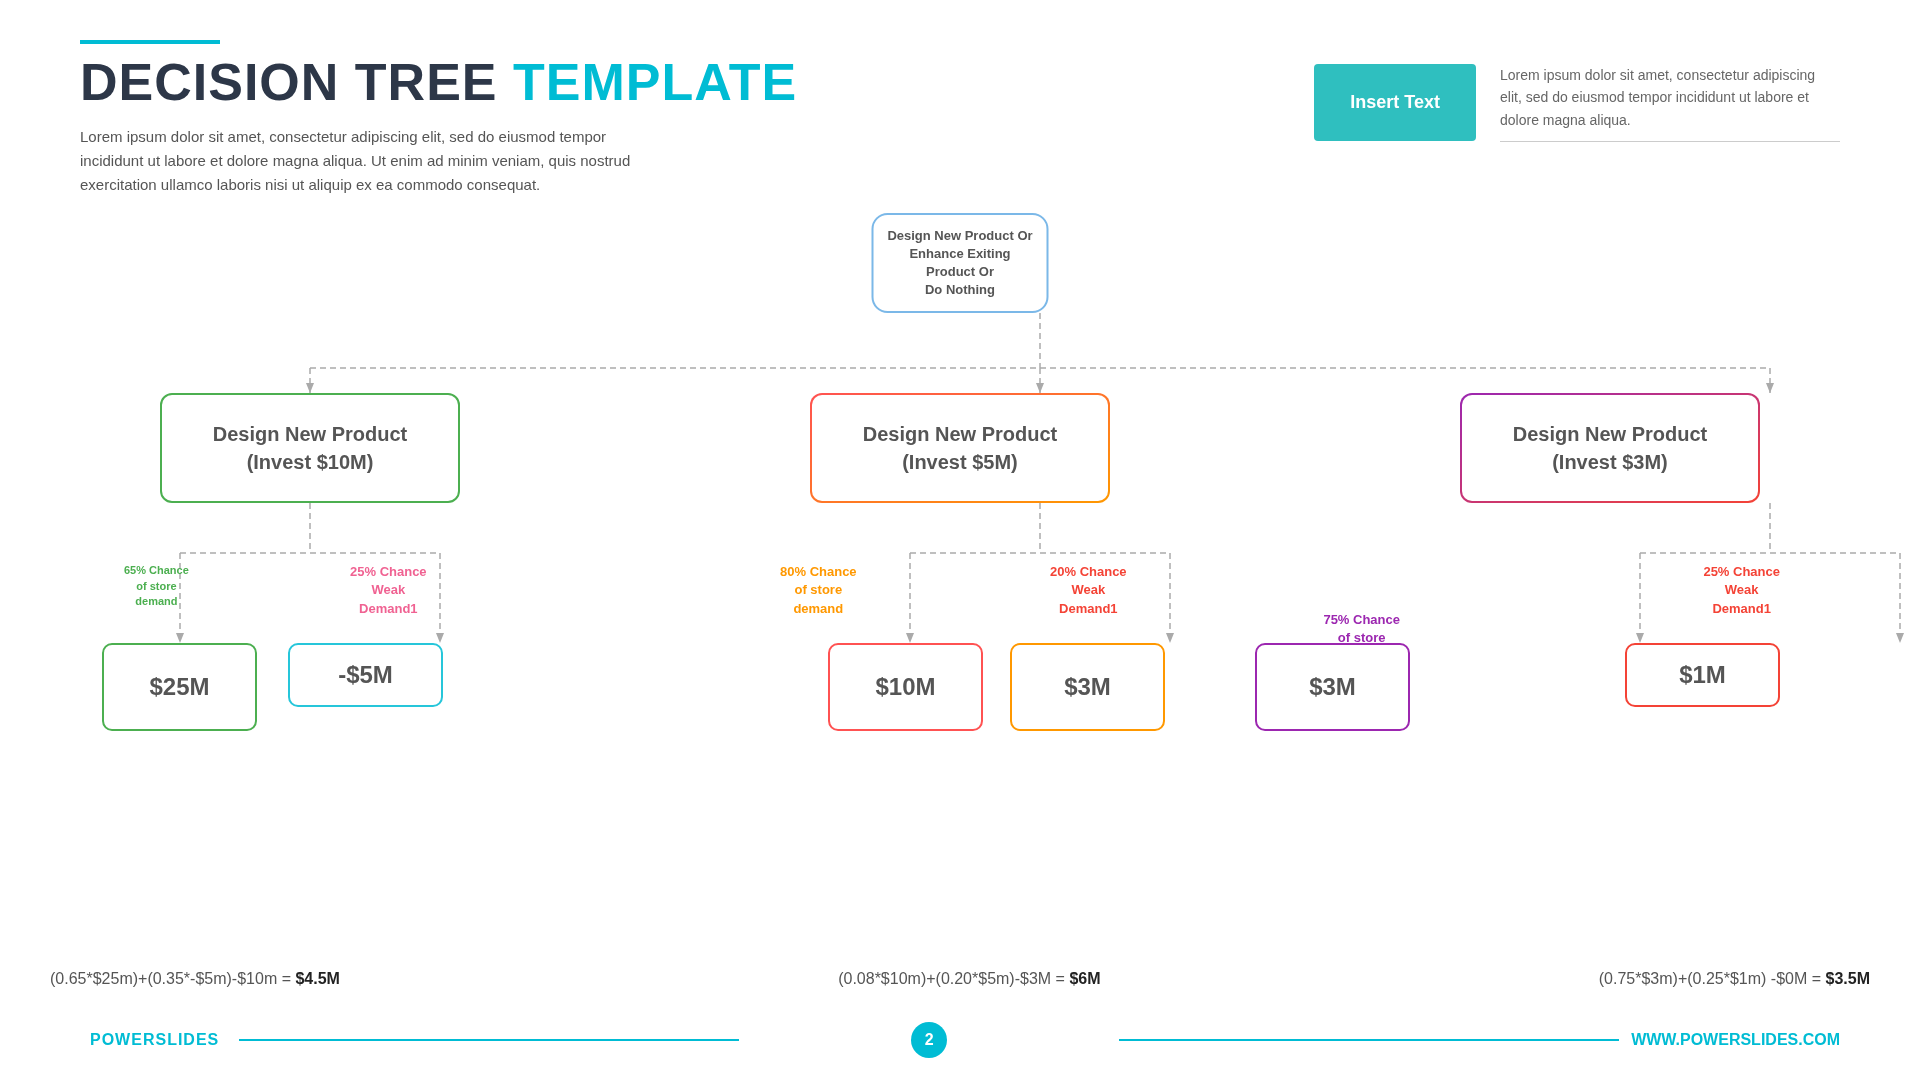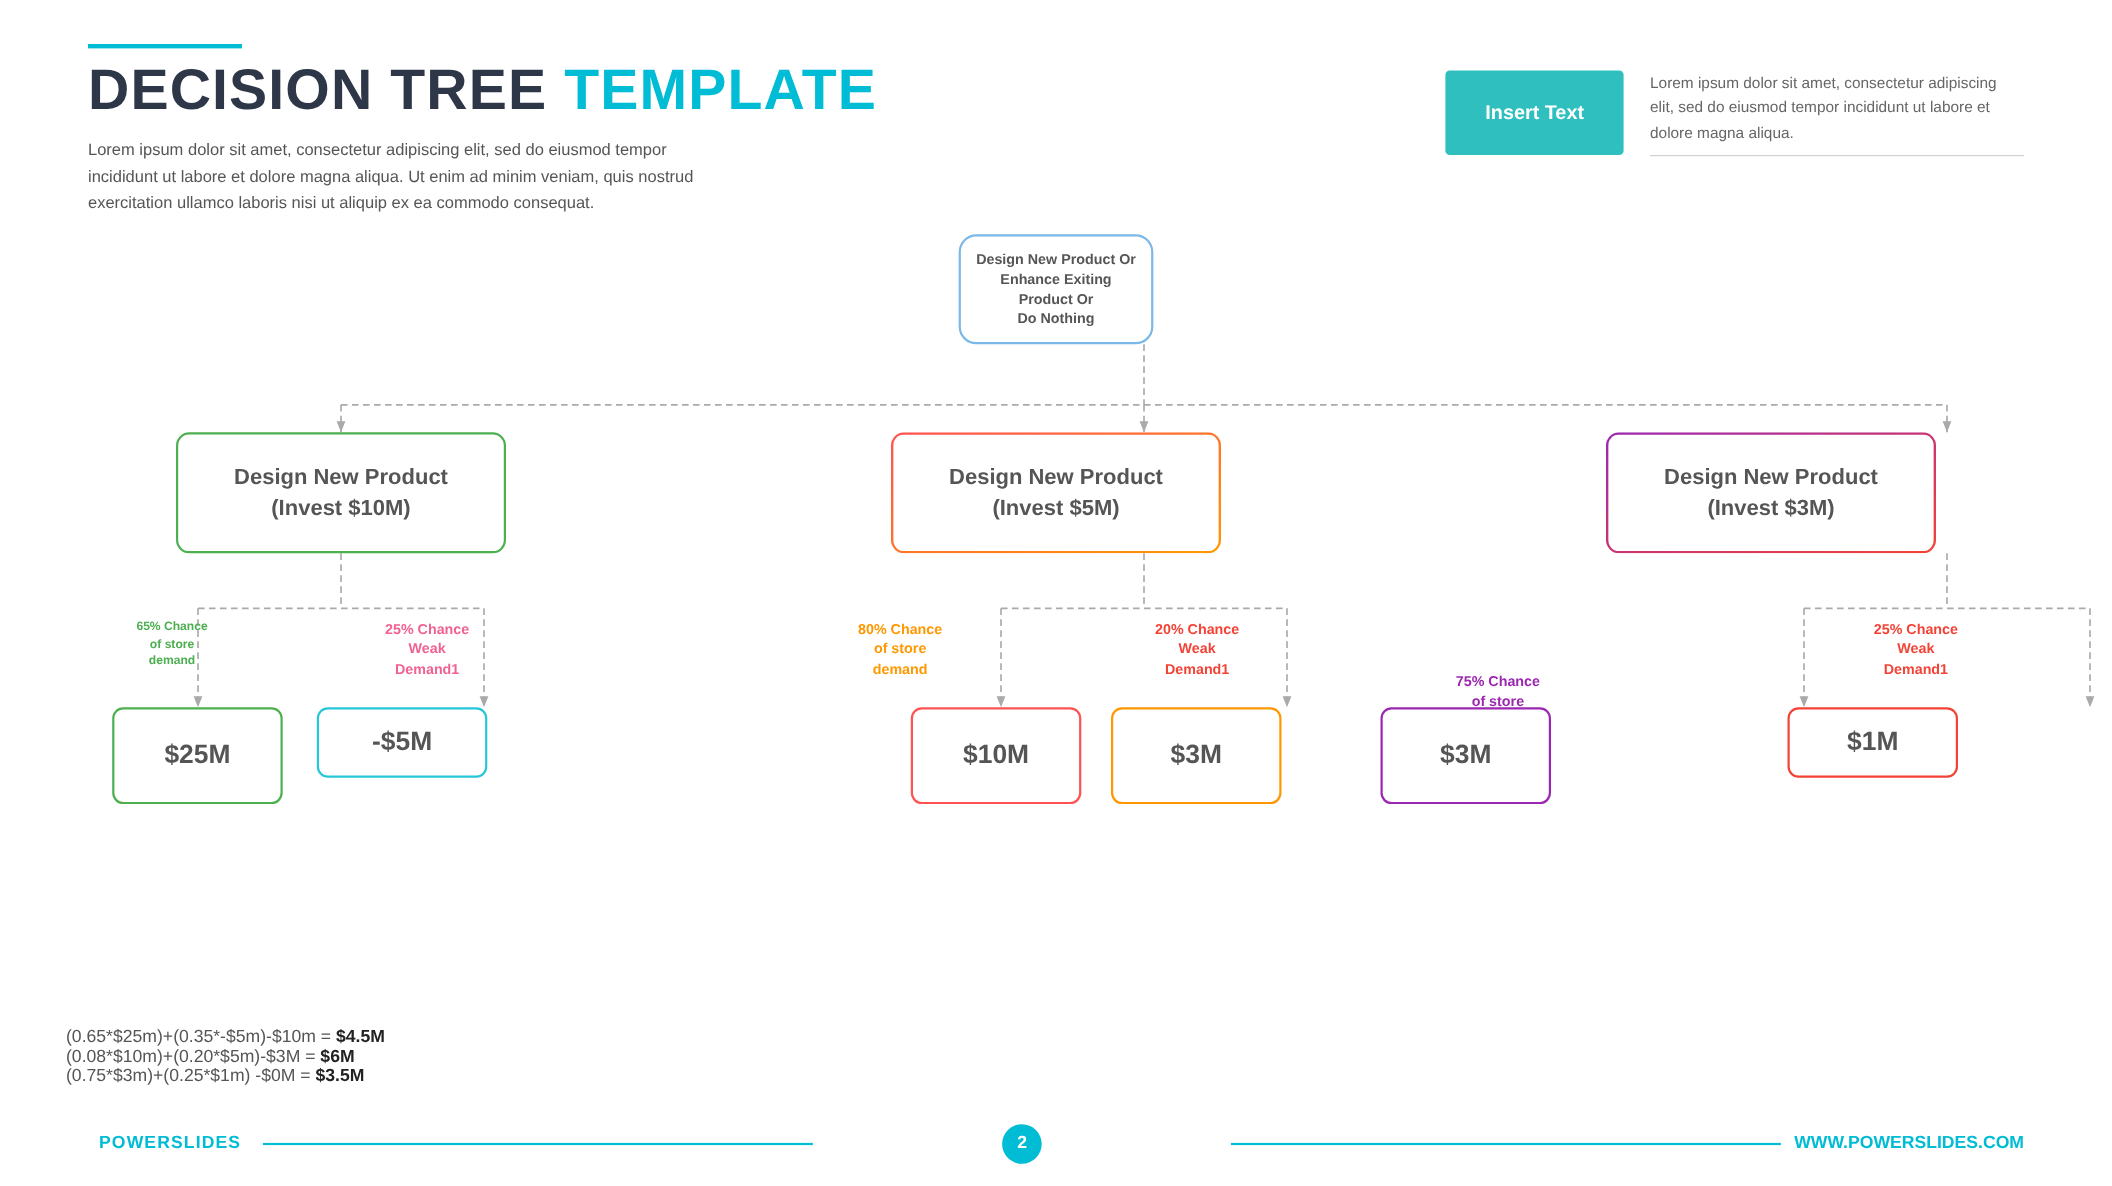--- a/index.html
+++ b/index.html
@@ -119,25 +119,24 @@
       height: 90px;
       font-size: 22px;
       font-weight: 700;
       border-radius: 10px;
     }
 
     
     .formula-row {
       position: absolute;
       bottom: 90px;
-      left: 60px;
+      left: 50px;
       right: 50px;
       display: flex;
       justify-content: space-between;
-      flex-direction: column;
     }
 
     .formula-text {
       font-size: 16px;
       color: #555;
     }
 
     .formula-bold {
       font-weight: 900;
       color: #222;

